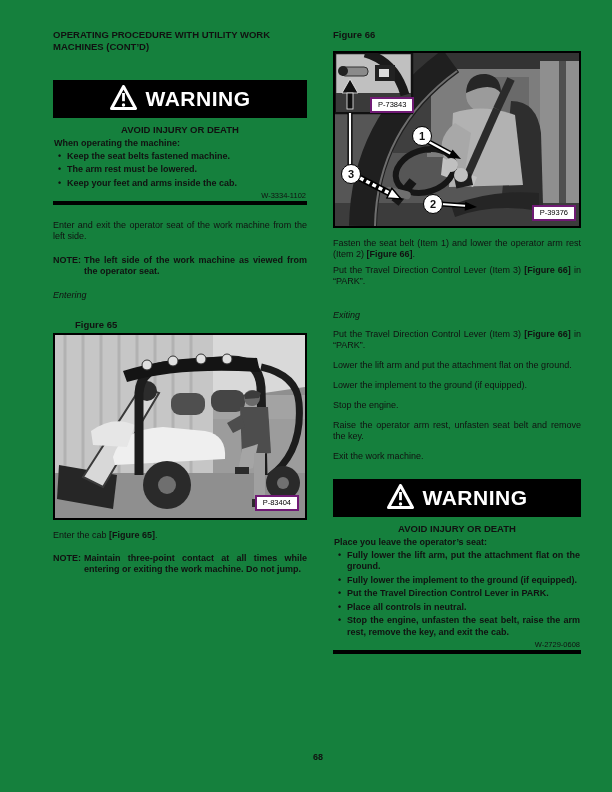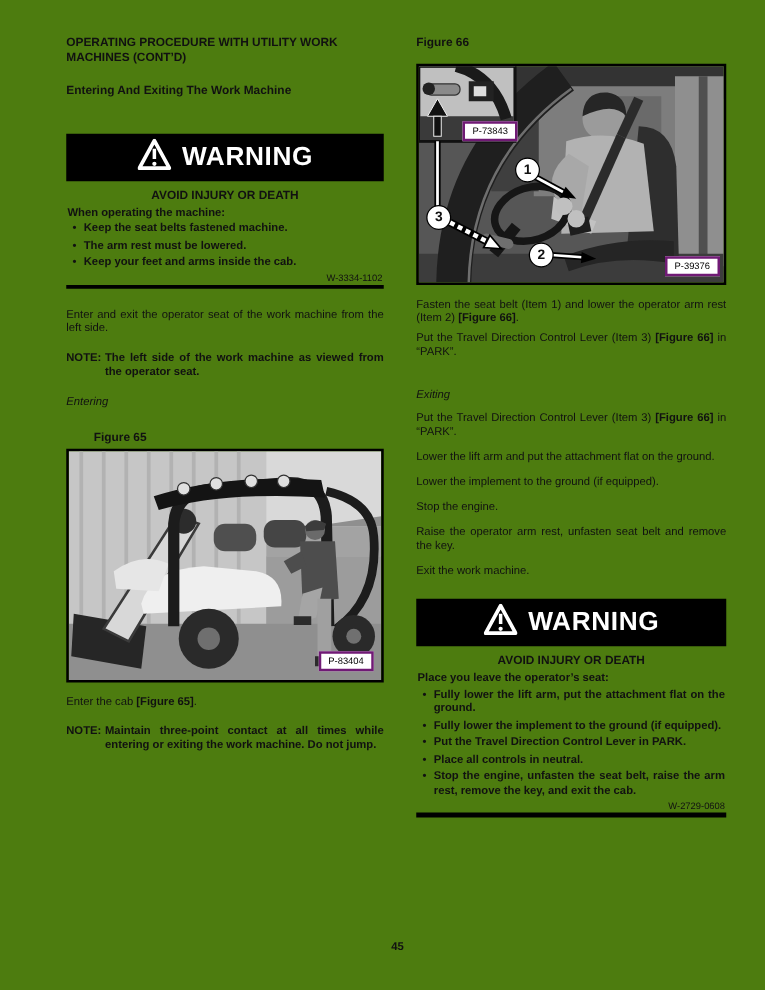--- a/index.html
+++ b/index.html
@@ -1,16 +1,16 @@
 <!DOCTYPE html>
 <html><head>
 <meta charset="utf-8">
 <style>
   html,body{margin:0;padding:0;background:#e8e8e8;}
-  .page{position:relative;width:612px;height:792px;background:#4d7c0f;
+  .page{position:relative;width:612px;height:792px;background:#15803d;
         font-family:"Liberation Sans", sans-serif;color:#111;overflow:hidden;}
   .col{position:absolute;top:29px;}
   .col-left{left:53px;width:254px;}
   .col-right{left:333px;width:248px;}
   h1,h2{font-size:9.5px;line-height:11.5px;margin:0;font-weight:bold;}
   h2{margin-top:15px;}
   .body{font-size:9px;line-height:11px;margin:0;text-align:justify;}
   .b{font-weight:bold;}
   .ital{font-style:italic;font-size:9px;line-height:11px;}
   .figlabel{font-weight:bold;font-size:9.5px;line-height:11px;}
@@ -55,21 +55,20 @@
   .mt18{margin-top:18px;margin-left:22px;} .mt23{margin-top:23px;} .mt28{margin-top:28px;}
 </style>
 </head>
 <body>
 
 <div class="page">
 
   <div class="col col-left">
 
     <h1>OPERATING PROCEDURE WITH UTILITY WORK MACHINES (CONT’D)</h1>
-    <h2>Entering And Exiting The Work Machine</h2>
 
     <div class="warnbox mt28">
       <div class="warnhead">
         <span>
           <svg width="27" height="25" viewBox="0 0 27 25">
             <polygon points="13.5,1.5 25.5,23.5 1.5,23.5" fill="#000" stroke="#fff" stroke-width="3" stroke-linejoin="round"></polygon>
             <rect x="12.1" y="8" width="2.8" height="8.2" fill="#fff"></rect>
             <circle cx="13.5" cy="20" r="1.7" fill="#fff"></circle>
           </svg>
         </span>
@@ -301,17 +300,17 @@
               <span class="btext">Stop the engine, unfasten the seat belt, raise the arm rest, remove the key, and exit the cab.</span>
             </li>
         </ul>
         <div class="warn-code">W-2729-0608</div>
       </div>
       <div class="warnrule"></div>
     </div>
   </div>
 
   <div class="footer">
-    <span class="pageno">45</span>
+    <span class="pageno">68</span>
     <span class="manual-title">Hydraulic Pallet Fork Operation &amp; Maintenance Manual</span>
   </div>
 
 </div>
 
 </body></html>

